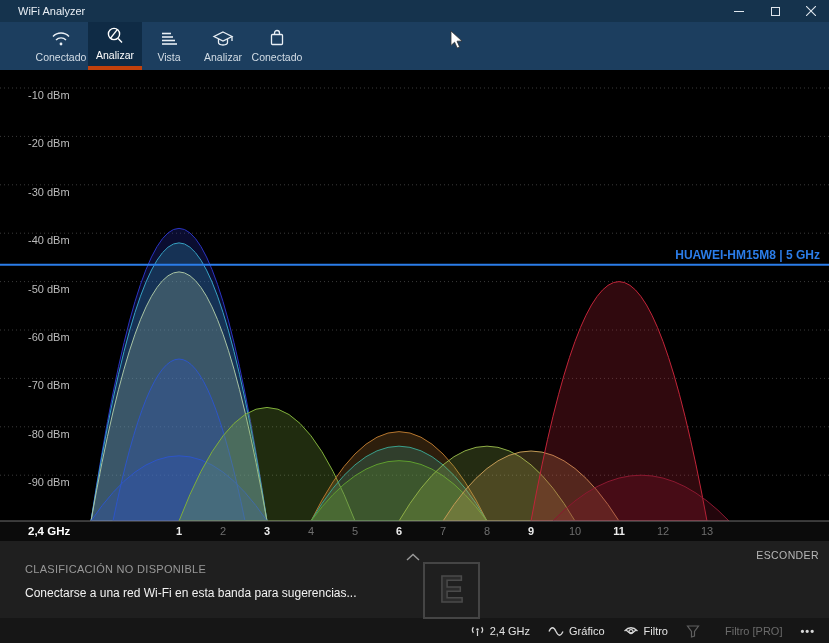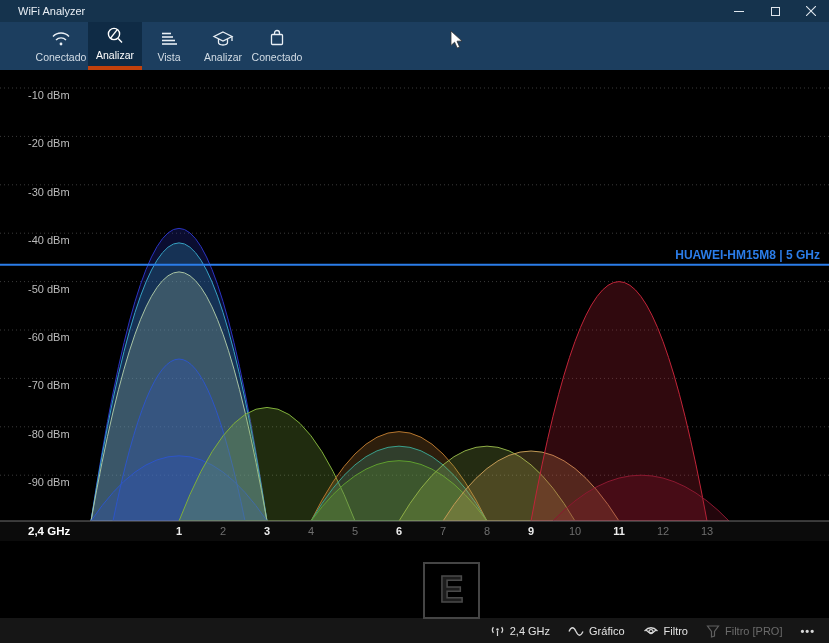--- a/index.html
+++ b/index.html
@@ -53,21 +53,21 @@
     font-size:12px; color:#f2f2f2;
   }
   
   .statusbar {
     position:absolute; top:618px; left:0; width:829px; height:25px;
     background:#161616; display:flex; align-items:center;
     justify-content:flex-end; gap:18px; padding-right:14px;
   }
   .status-item { display:flex; align-items:center; gap:5px; }
   .status-item .lbl { font-size:11px; color:#e3e3e3; }
-  .status-item.disabled .lbl { color:#6b6b6b; }
+  .status-item.disabled .lbl { color:#6b6b6b;margin-left:20px; }
   .status-more { font-size:11px; color:#d8d8d8; letter-spacing:1px; font-weight:bold; }
   
   .watermark {
     position:absolute; left:423px; top:558px; height:64px; z-index:6;
     display:flex; align-items:center; pointer-events:none;
   }
   .wm-box {
     width:57px; height:57px; border:2px solid #454545;
     display:flex; align-items:center; justify-content:center;
     color:rgba(52,52,52,0.55); font-size:36px; font-weight:bold;
@@ -206,20 +206,30 @@
       <text x="399" y="465" text-anchor="middle" fill="#ececec" font-size="11" font-weight="bold" font-family="Liberation Sans, sans-serif">6</text>
       <text x="443" y="465" text-anchor="middle" fill="#6f6f6f" font-size="11" font-weight="normal" font-family="Liberation Sans, sans-serif">7</text>
       <text x="487" y="465" text-anchor="middle" fill="#6f6f6f" font-size="11" font-weight="normal" font-family="Liberation Sans, sans-serif">8</text>
       <text x="531" y="465" text-anchor="middle" fill="#ececec" font-size="11" font-weight="bold" font-family="Liberation Sans, sans-serif">9</text>
       <text x="575" y="465" text-anchor="middle" fill="#6f6f6f" font-size="11" font-weight="normal" font-family="Liberation Sans, sans-serif">10</text>
       <text x="619" y="465" text-anchor="middle" fill="#ececec" font-size="11" font-weight="bold" font-family="Liberation Sans, sans-serif">11</text>
       <text x="663" y="465" text-anchor="middle" fill="#6f6f6f" font-size="11" font-weight="normal" font-family="Liberation Sans, sans-serif">12</text>
       <text x="707" y="465" text-anchor="middle" fill="#6f6f6f" font-size="11" font-weight="normal" font-family="Liberation Sans, sans-serif">13</text>
     </svg>
 
+  <div class="panel">
+    <span class="chevron">
+      <svg width="16" height="8" viewBox="0 0 16 8">
+        <polyline points="2,7 8,1.5 14,7" fill="none" stroke="#9a9a9a" stroke-width="1.4"></polyline>
+      </svg>
+    </span>
+    <span class="hide-btn">ESCONDER</span>
+    <div class="heading">CLASIFICACIÓN NO DISPONIBLE</div>
+    <div class="body-text">Conectarse a una red Wi-Fi en esta banda para sugerencias...</div>
+  </div>
 
   <div class="statusbar">
     <div class="status-item">
       <svg width="15" height="15" viewBox="0 0 15 15" fill="none" stroke="#d6d6d6" stroke-width="1.2">
         <path d="M3.4,4.2 a4.6,4.6 0 0 0 0,5.6"></path>
         <path d="M11.6,4.2 a4.6,4.6 0 0 1 0,5.6"></path>
         <circle cx="7.5" cy="6.4" r="1.2" fill="#d6d6d6" stroke="none"></circle>
         <line x1="7.5" y1="7.8" x2="7.5" y2="13"></line>
       </svg>
       <span class="lbl">2,4 GHz</span>

